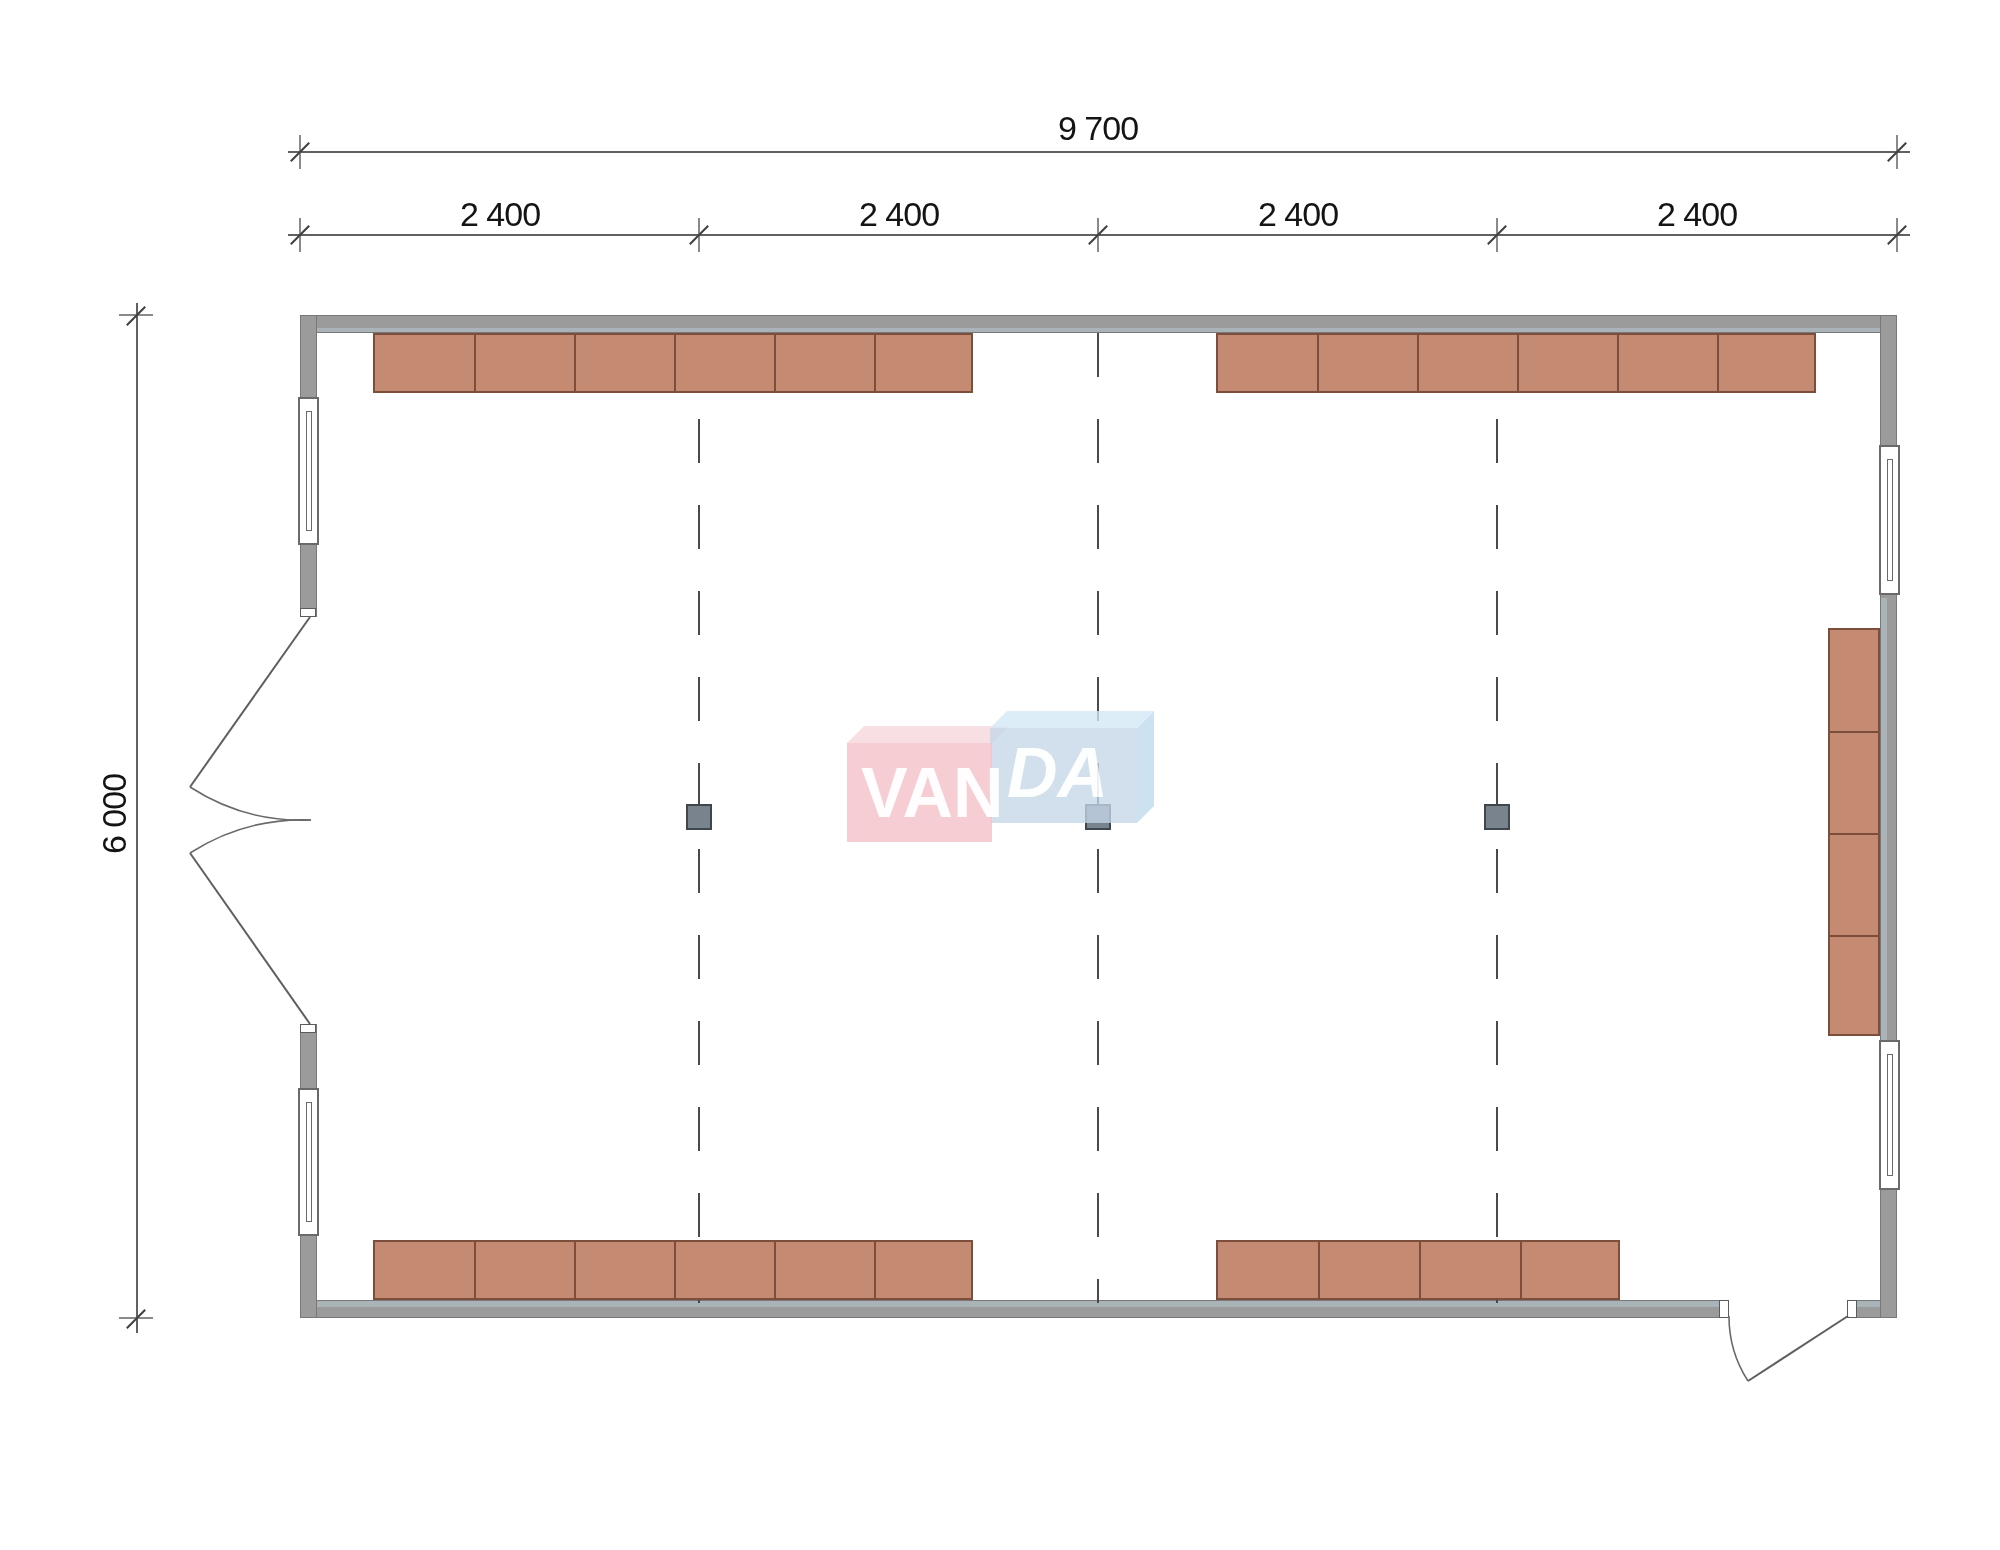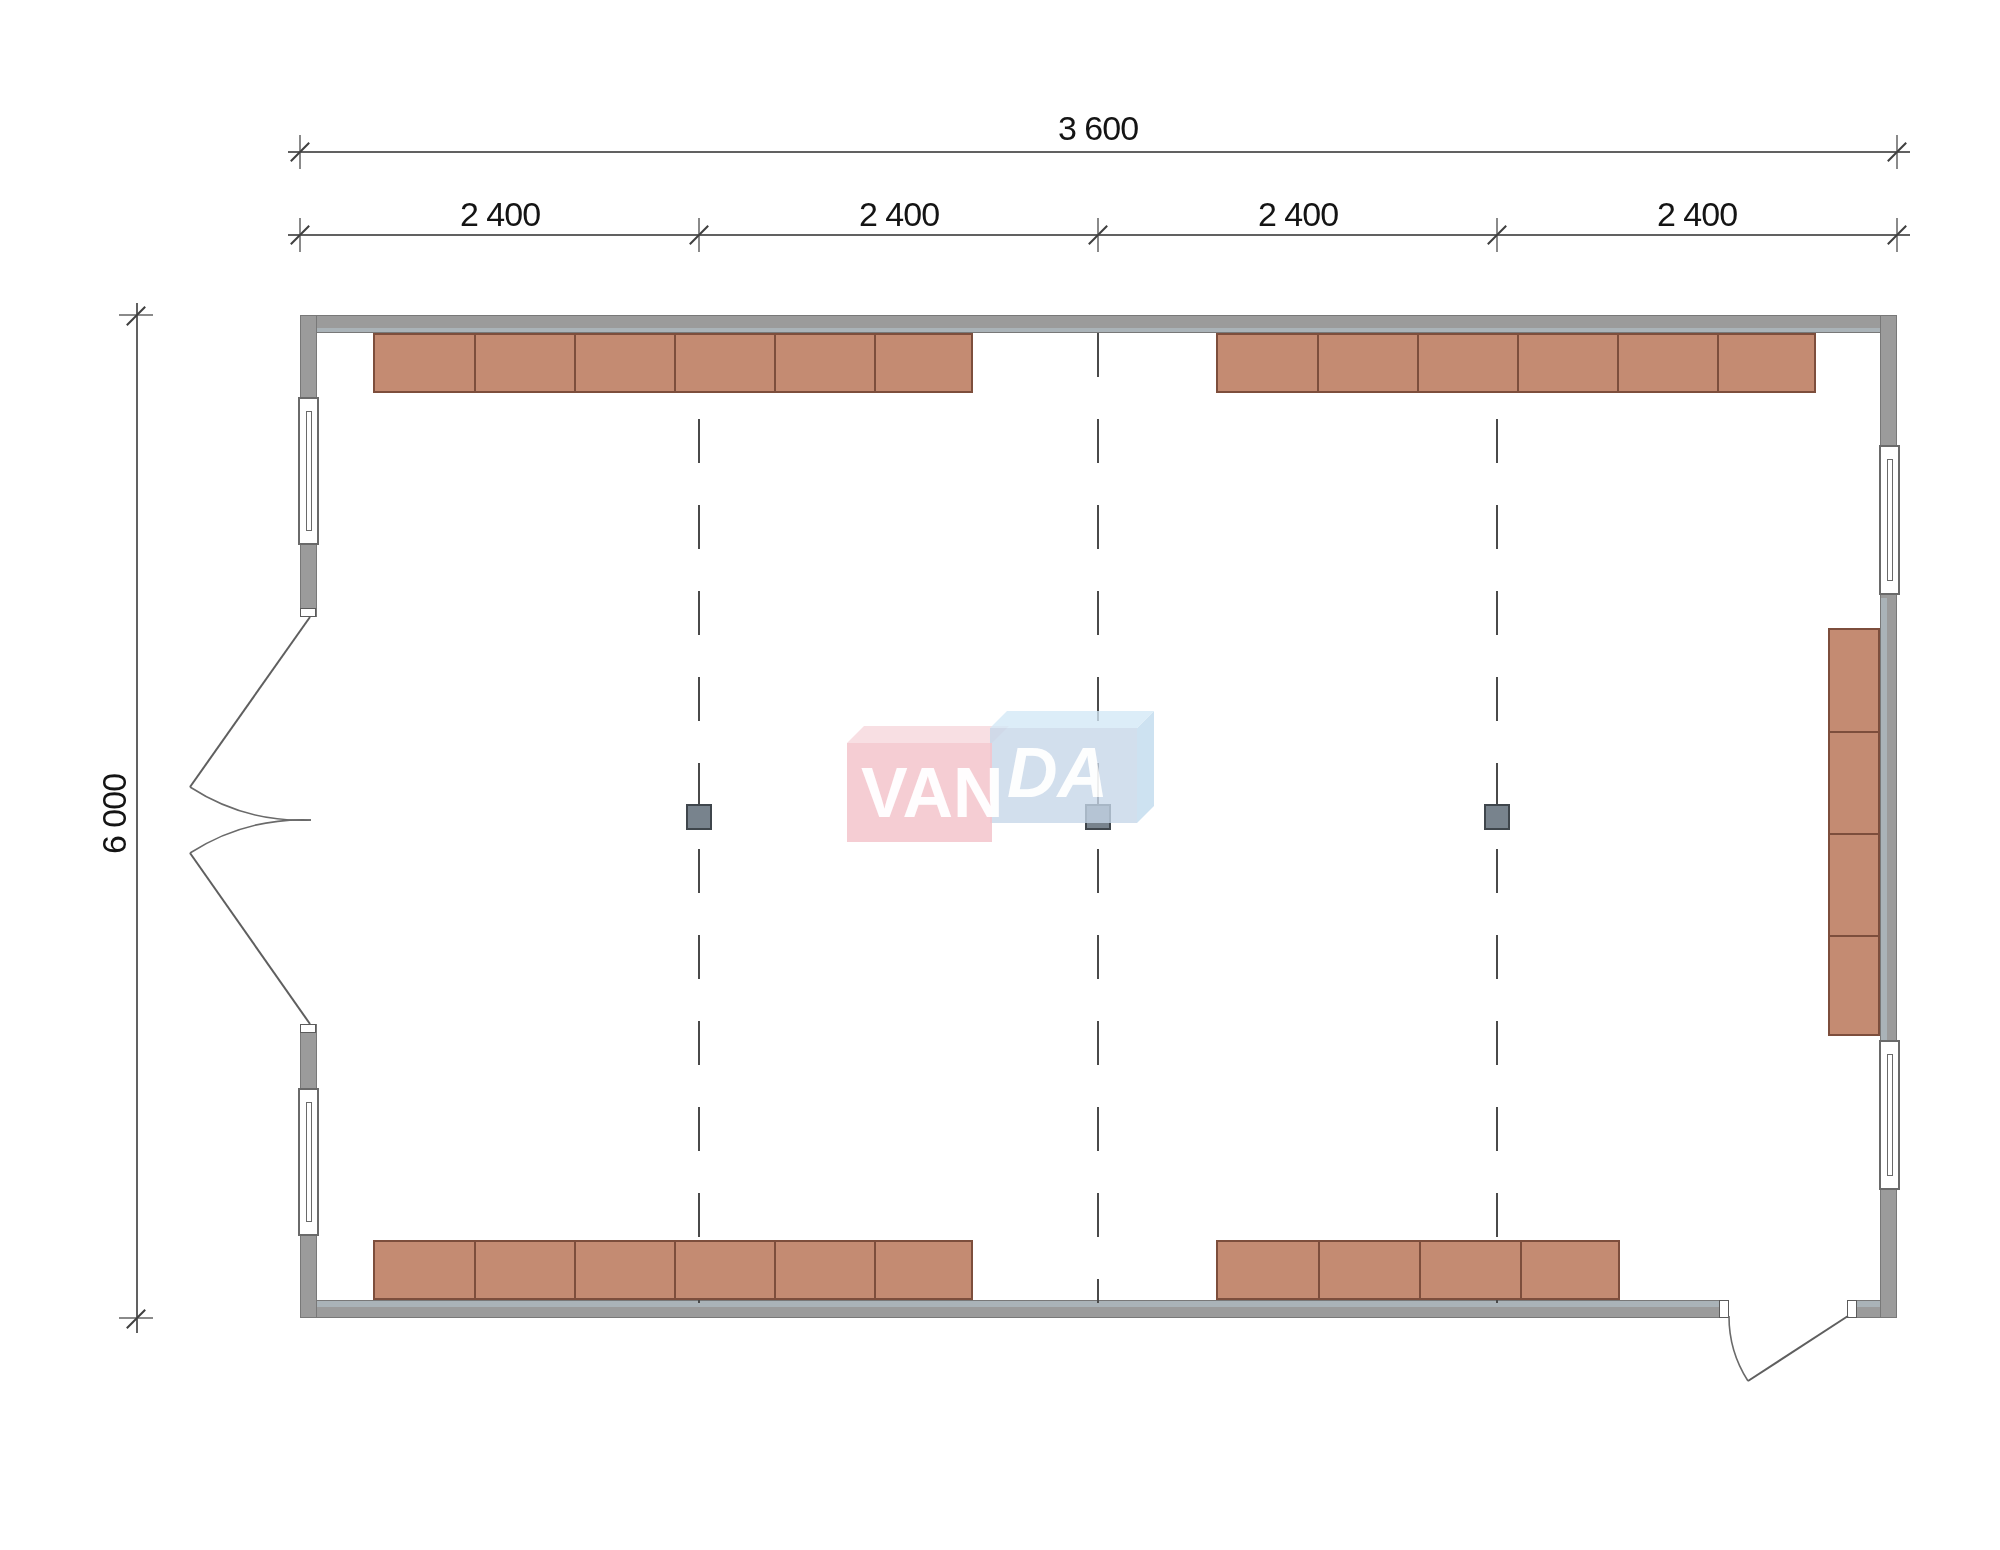--- a/index.html
+++ b/index.html
@@ -53,21 +53,21 @@
   #logo-van{left:16px;top:58px;}
   #logo-da{left:162px;top:38px;font-style:italic;}
   svg.overlay{position:absolute;left:0;top:0;pointer-events:none;}
 </style>
 </head>
 <body>
 
 <div id="canvas">
 
   <div class="dim-line-h" style="left:288px;top:151px;width:1622px;"></div>
-  <div class="dim-label" style="left:998px;top:110px;width:200px;">3 600</div>
+  <div class="dim-label" style="left:998px;top:110px;width:200px;">9 700</div>
 
   <div class="dim-line-h" style="left:288px;top:234px;width:1622px;"></div>
   <div class="dim-label" style="left:420px;top:196px;width:160px;">2 400</div>
   <div class="dim-label" style="left:819px;top:196px;width:160px;">2 400</div>
   <div class="dim-label" style="left:1218px;top:196px;width:160px;">2 400</div>
   <div class="dim-label" style="left:1617px;top:196px;width:160px;">2 400</div>
 
   <div class="dim-line-v" style="left:136px;top:303px;height:1030px;"></div>
   <div class="dim-label" style="left:14px;top:796px;width:200px;transform:rotate(-90deg);">6 000</div>
 

